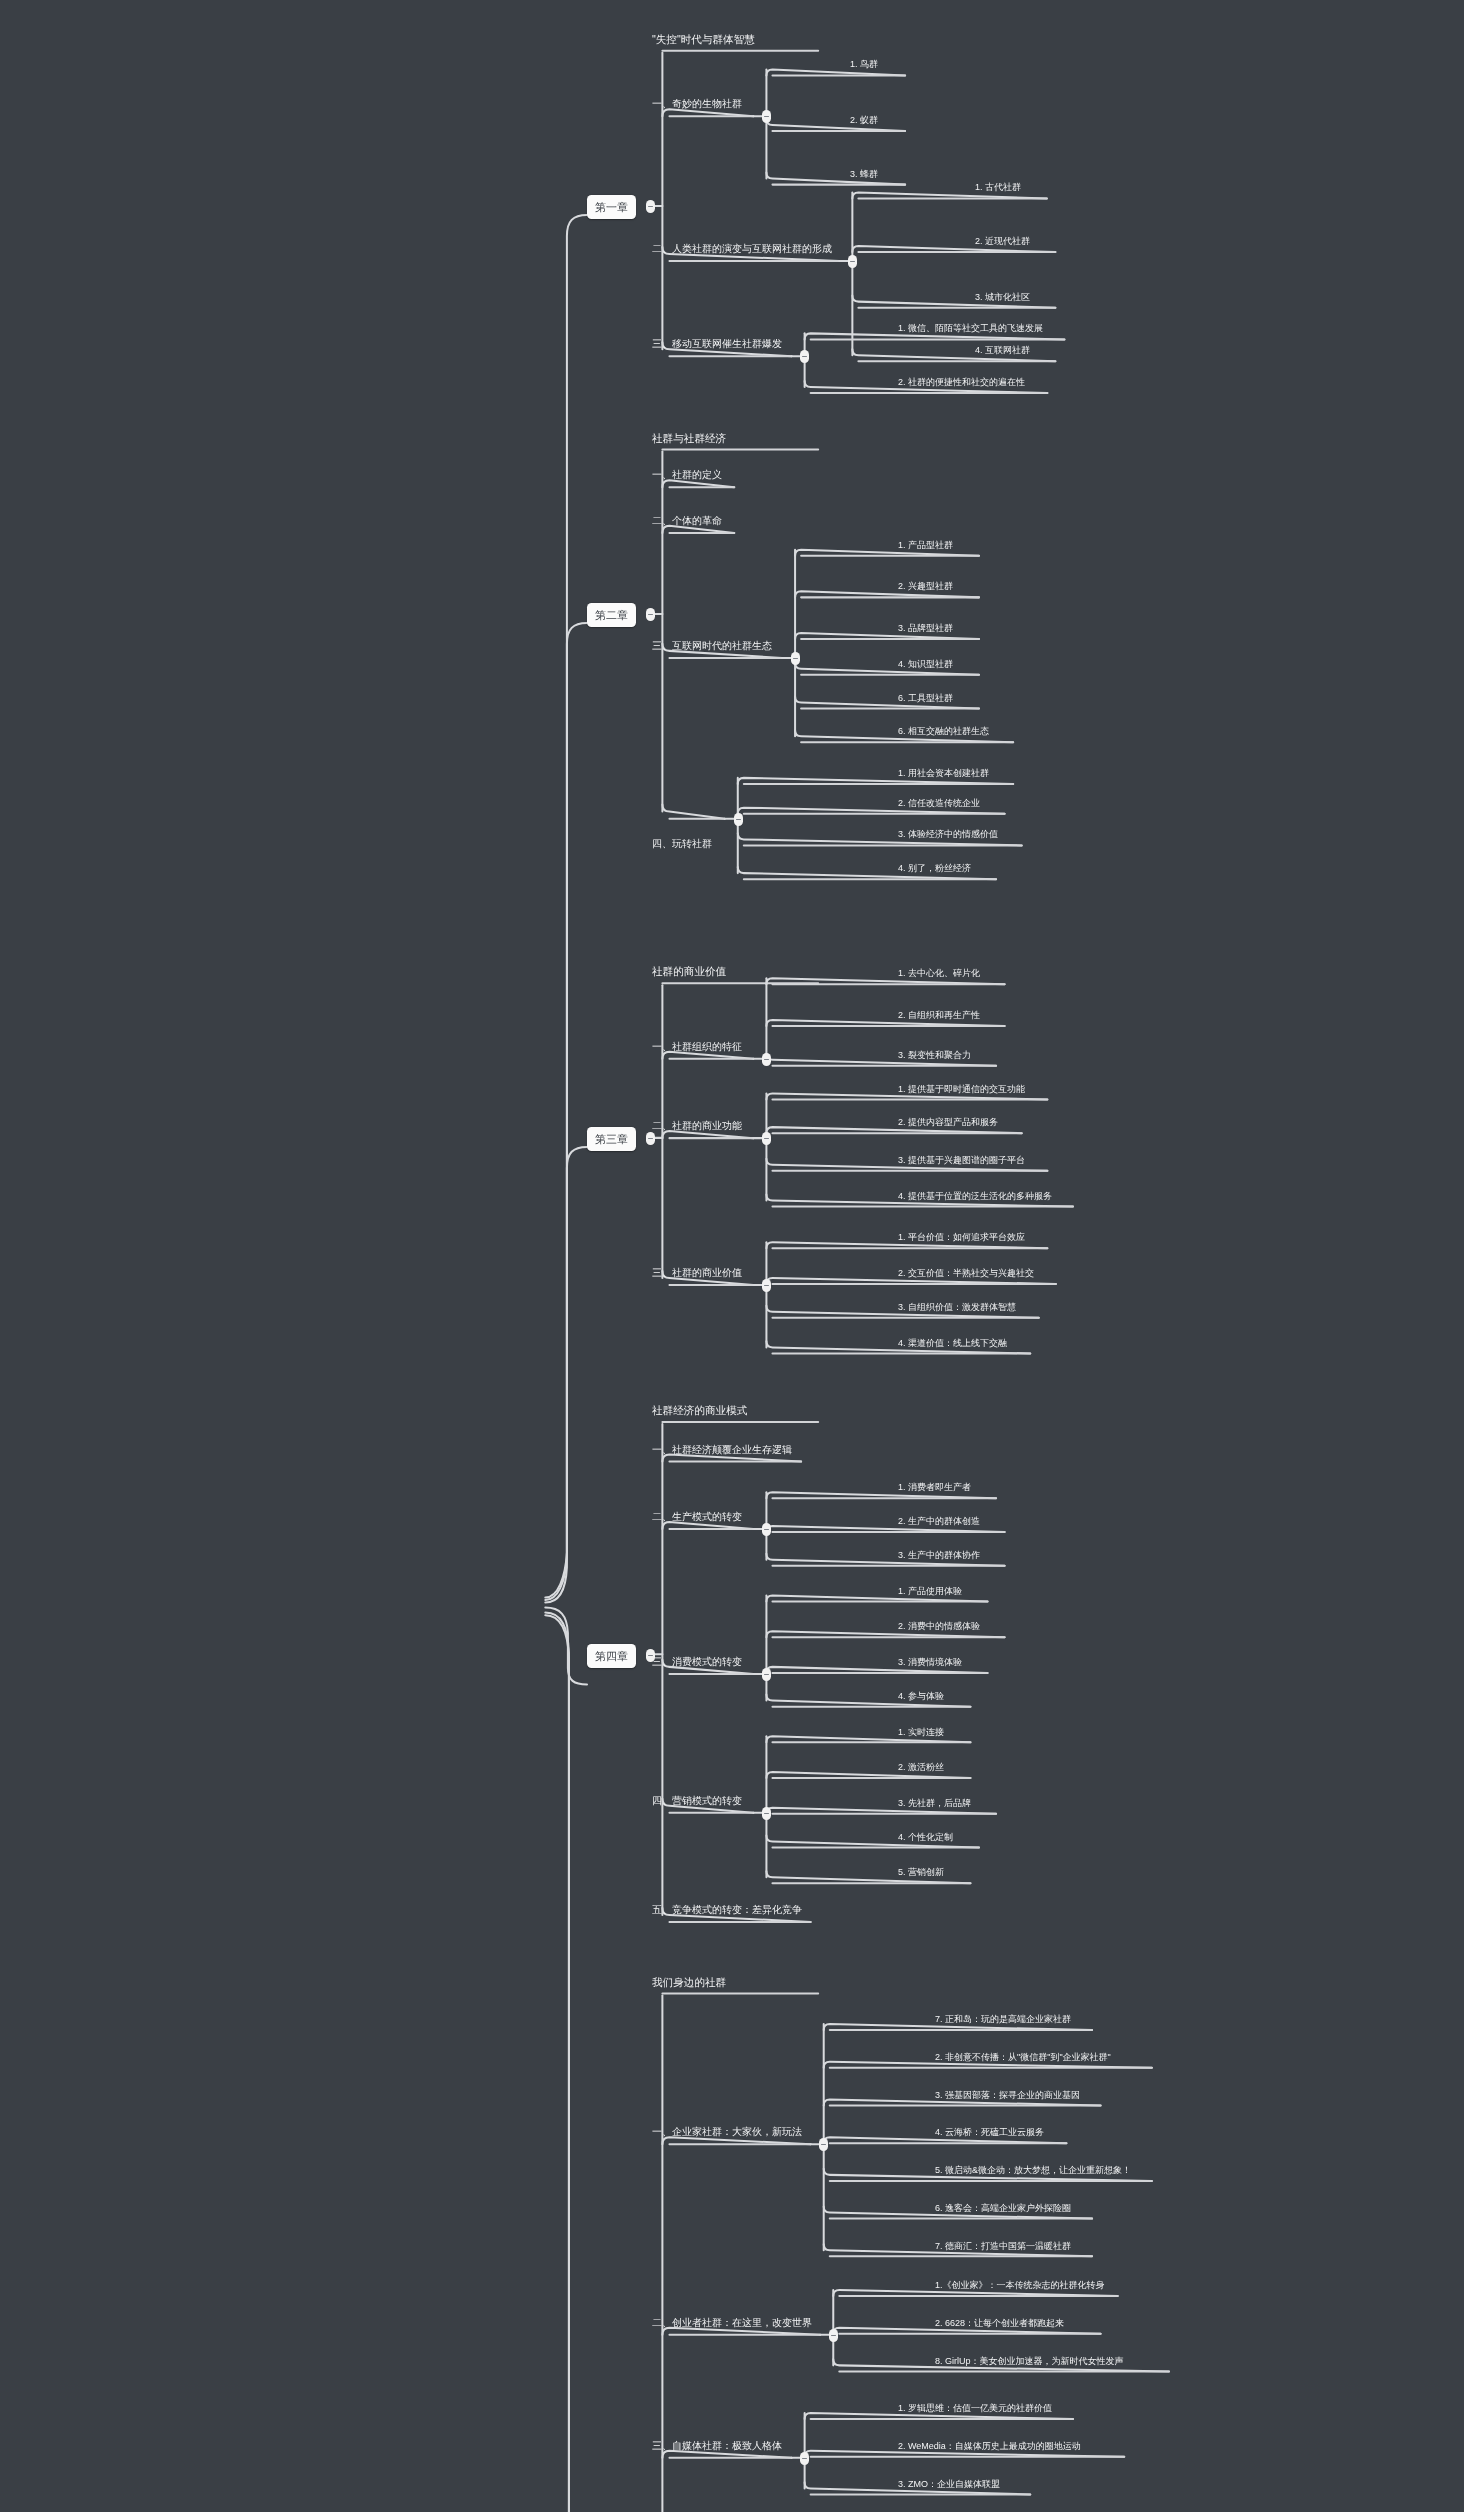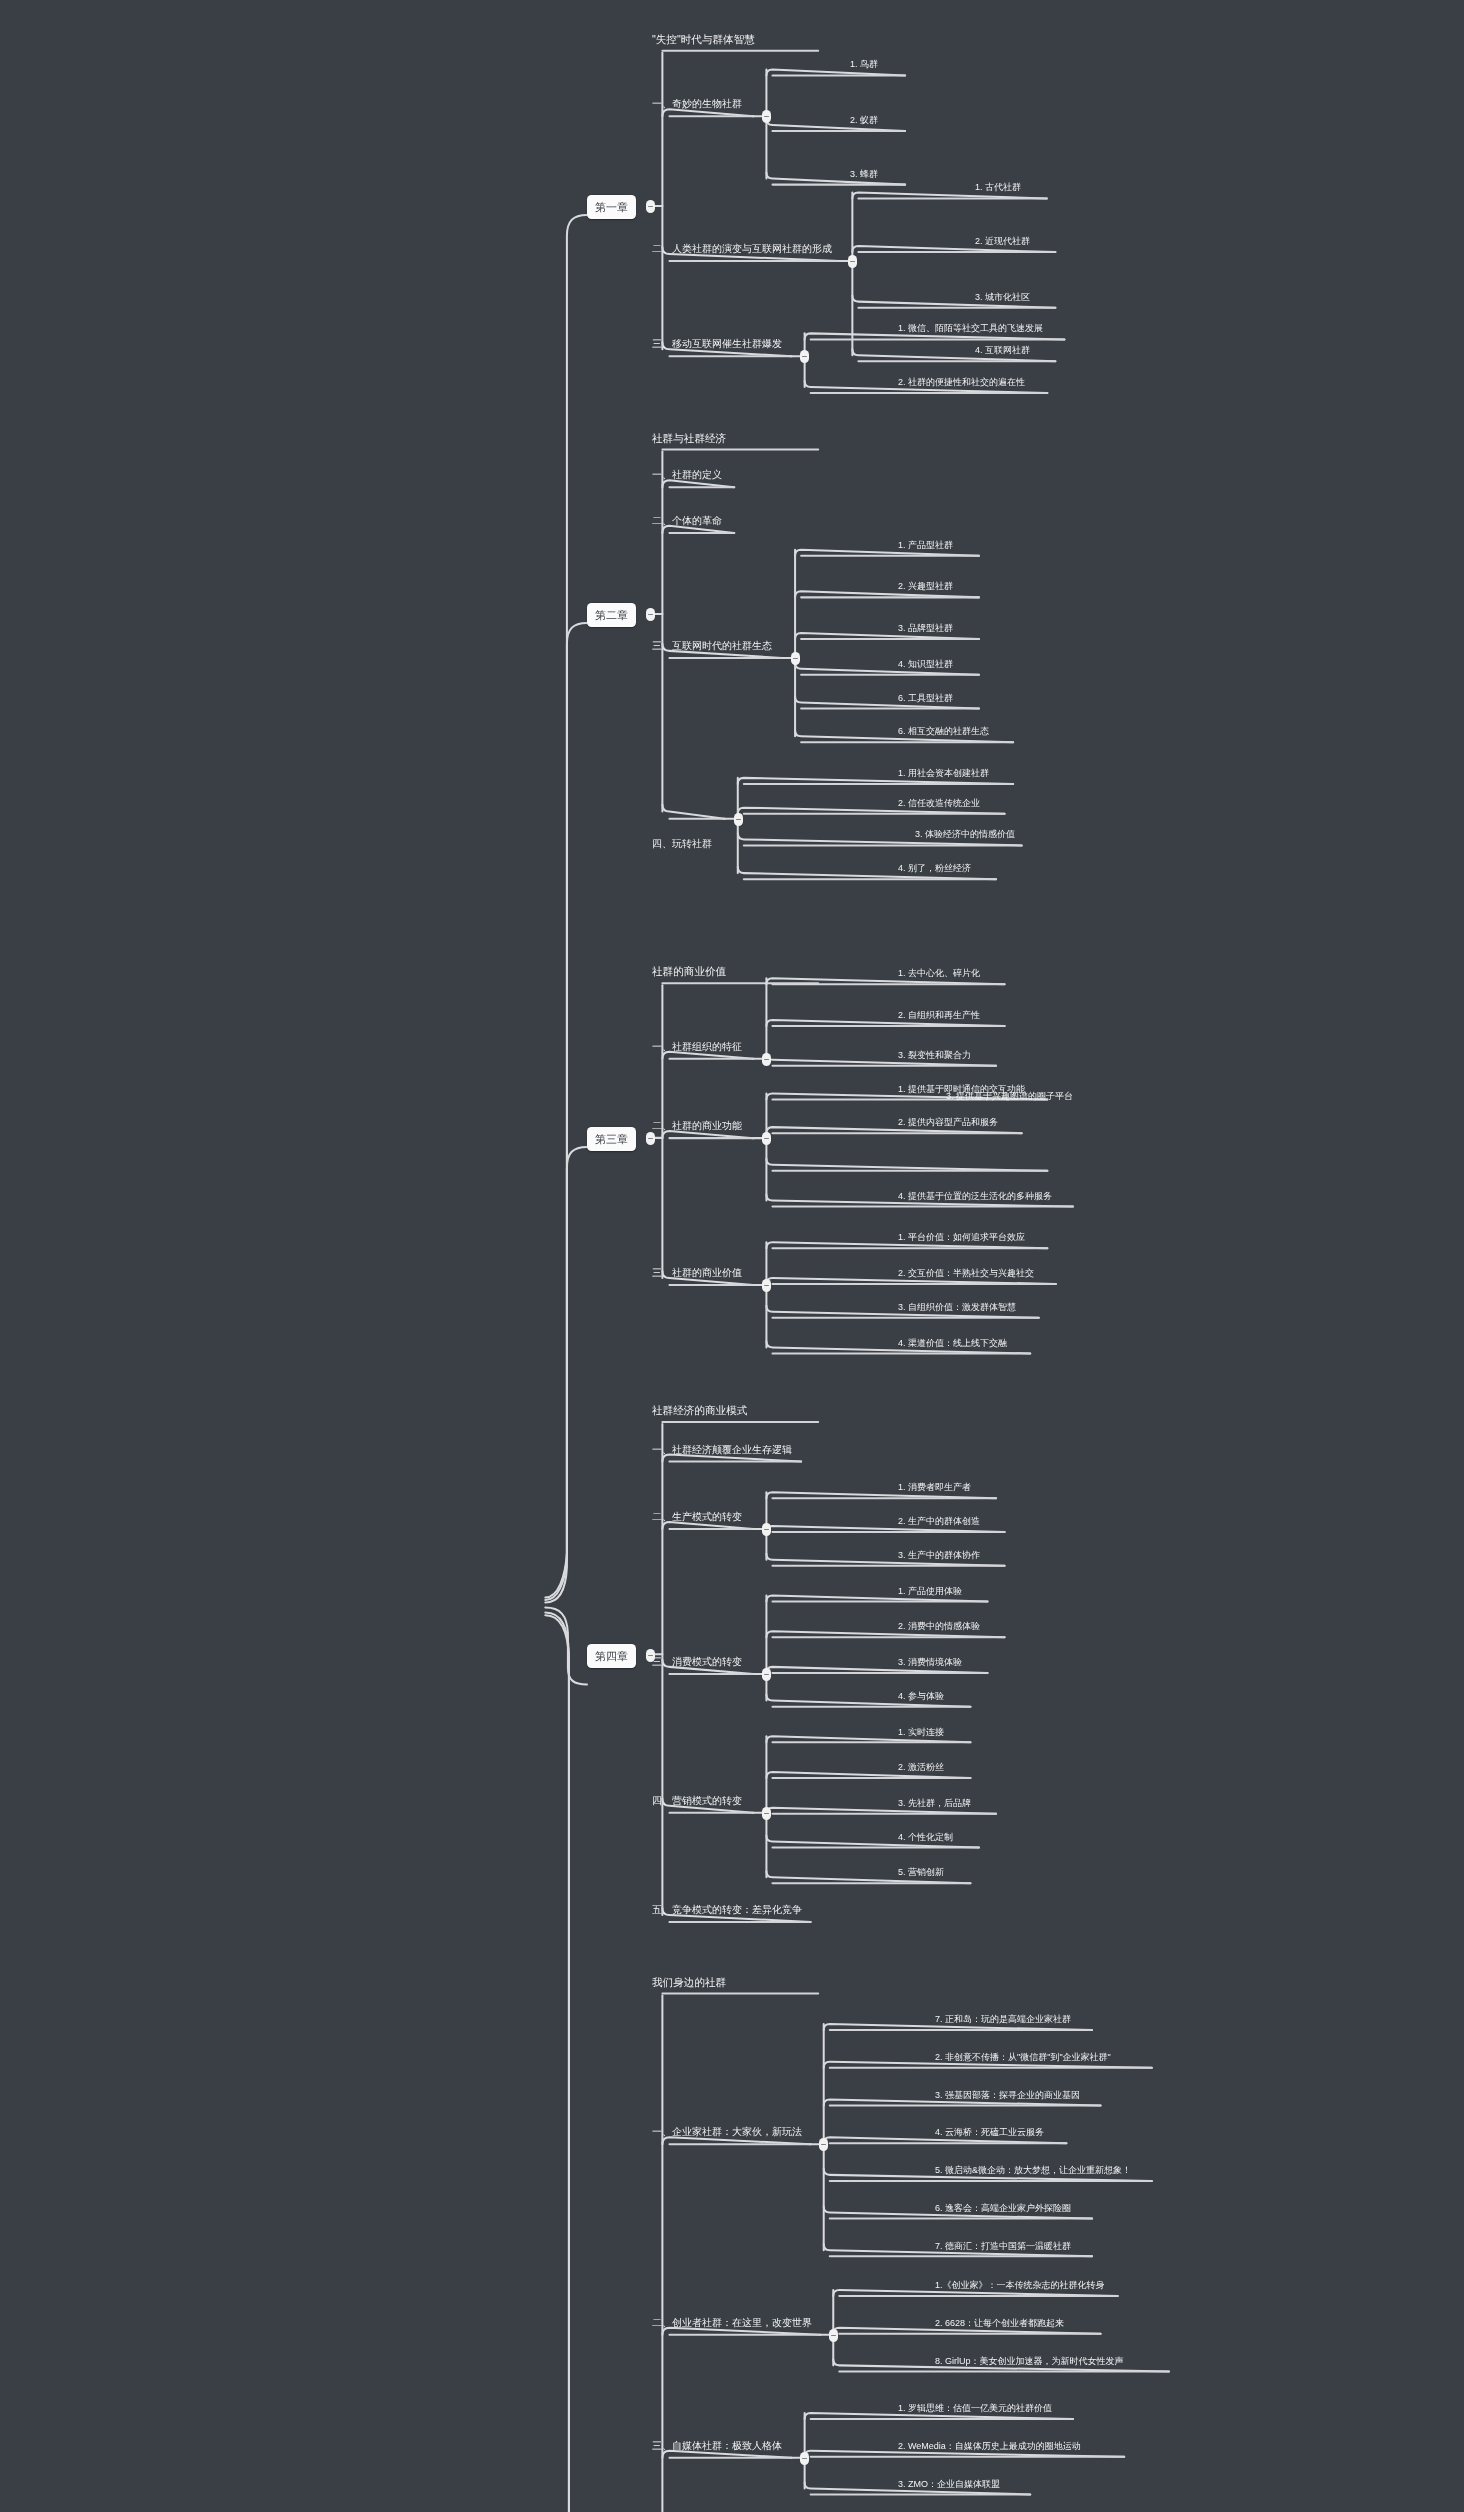--- a/index.html
+++ b/index.html
@@ -337,35 +337,35 @@
     <div class="node-label lvl-2" style="left: 898px; top: 541px;">1. 产品型社群</div>
     <div class="node-label lvl-2" style="left: 898px; top: 582px;">2. 兴趣型社群</div>
     <div class="node-label lvl-2" style="left: 898px; top: 624px;">3. 品牌型社群</div>
     <div class="node-label lvl-2" style="left: 898px; top: 660px;">4. 知识型社群</div>
     <div class="node-label lvl-2" style="left: 898px; top: 694px;">6. 工具型社群</div>
     <div class="node-label lvl-2" style="left: 898px; top: 727px;">6. 相互交融的社群生态</div>
     <div class="node-label lvl-1" style="left: 652px; top: 802px; margin-top: 37px;">四、玩转社群</div>
     <div class="toggle" style="left: 734px; top: 813px;"></div>
     <div class="node-label lvl-2" style="left: 898px; top: 769px;">1. 用社会资本创建社群</div>
     <div class="node-label lvl-2" style="left: 898px; top: 799px;">2. 信任改造传统企业</div>
-    <div class="node-label lvl-2" style="left: 898px; top: 830px; margin-left: 17px;">3. 体验经济中的情感价值</div>
+    <div class="node-label lvl-2" style="left: 898px; top: 830px;">3. 体验经济中的情感价值</div>
     <div class="node-label lvl-2" style="left: 898px; top: 864px;">4. 别了，粉丝经济</div>
     <div class="chapter-node" style="left: 587px; top: 1127px;">第三章</div>
     <div class="toggle" style="left: 646px; top: 1132px;"></div>
     <div class="node-label lvl-title" style="left: 652px; top: 966px;">社群的商业价值</div>
     <div class="node-label lvl-1" style="left: 652px; top: 1042px;">一、社群组织的特征</div>
     <div class="toggle" style="left: 762px; top: 1053px;"></div>
     <div class="node-label lvl-2" style="left: 898px; top: 969px;">1. 去中心化、碎片化</div>
     <div class="node-label lvl-2" style="left: 898px; top: 1011px;">2. 自组织和再生产性</div>
     <div class="node-label lvl-2" style="left: 898px; top: 1051px;">3. 裂变性和聚合力</div>
     <div class="node-label lvl-1" style="left: 652px; top: 1121px;">二、社群的商业功能</div>
     <div class="toggle" style="left: 762px; top: 1132px;"></div>
     <div class="node-label lvl-2" style="left: 898px; top: 1085px;">1. 提供基于即时通信的交互功能</div>
     <div class="node-label lvl-2" style="left: 898px; top: 1118px;">2. 提供内容型产品和服务</div>
-    <div class="node-label lvl-2" style="left: 898px; top: 1092px; margin-left: 48px;">3. 提供基于兴趣图谱的圈子平台</div>
+    <div class="node-label lvl-2" style="left: 898px; top: 1156px;">3. 提供基于兴趣图谱的圈子平台</div>
     <div class="node-label lvl-2" style="left: 898px; top: 1192px;">4. 提供基于位置的泛生活化的多种服务</div>
     <div class="node-label lvl-1" style="left: 652px; top: 1268px;">三、社群的商业价值</div>
     <div class="toggle" style="left: 762px; top: 1279px;"></div>
     <div class="node-label lvl-2" style="left: 898px; top: 1233px;">1. 平台价值：如何追求平台效应</div>
     <div class="node-label lvl-2" style="left: 898px; top: 1269px;">2. 交互价值：半熟社交与兴趣社交</div>
     <div class="node-label lvl-2" style="left: 898px; top: 1303px;">3. 自组织价值：激发群体智慧</div>
     <div class="node-label lvl-2" style="left: 898px; top: 1339px;">4. 渠道价值：线上线下交融</div>
     <div class="chapter-node" style="left: 587px; top: 1644px;">第四章</div>
     <div class="toggle" style="left: 646px; top: 1649px;"></div>
     <div class="node-label lvl-title" style="left: 652px; top: 1405px;">社群经济的商业模式</div>

